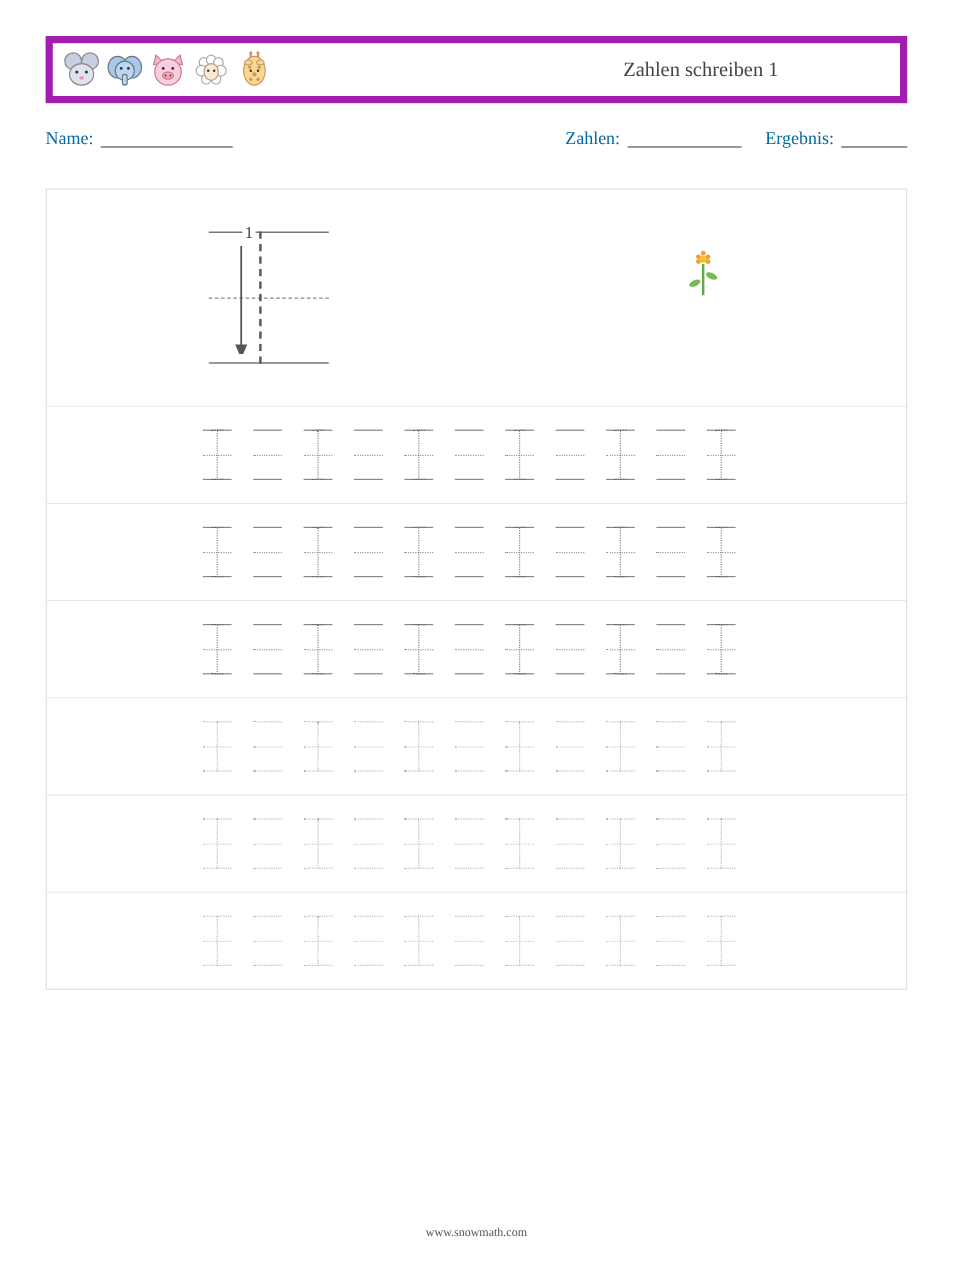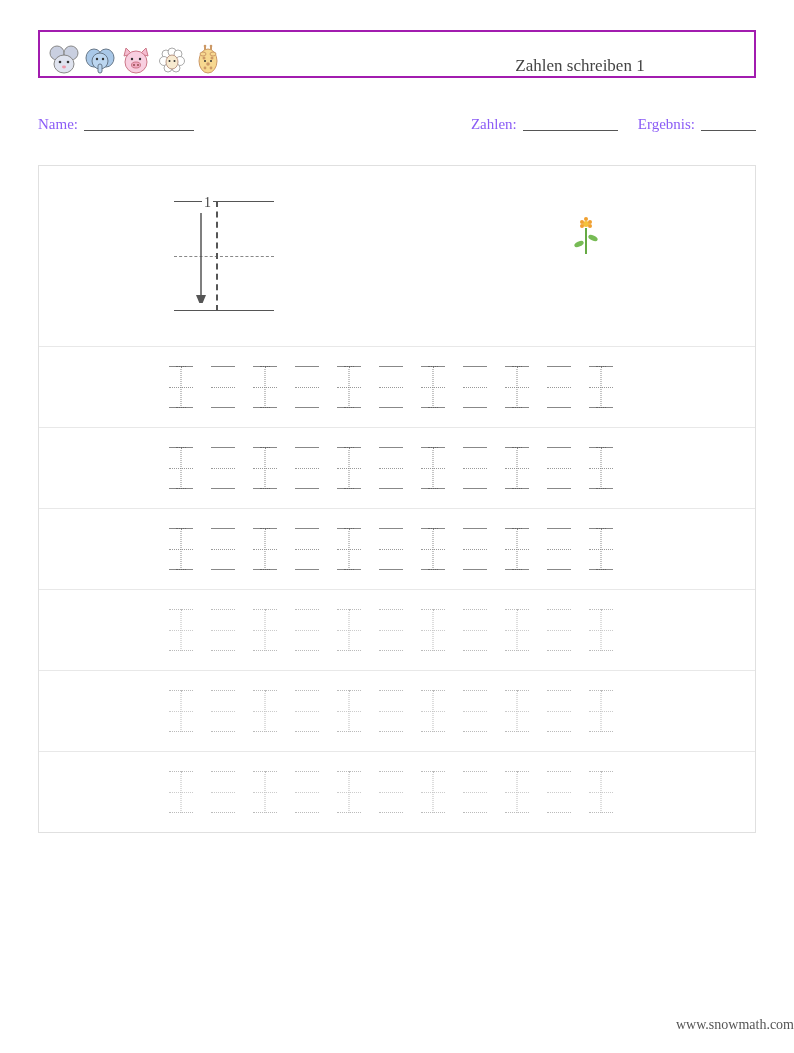--- a/index.html
+++ b/index.html
@@ -9,23 +9,23 @@
     font-family: Georgia, 'Times New Roman', serif;
     color: #333;
     width: 794px;
     height: 1053px;
     position: relative;
   }
   .page {
     padding: 30px 38px 0 38px;
   }
   .header-bar {
-    border: 2px solid #a21caf;
+    border: 6px solid #a21caf;
     display: flex;
-    align-items: flex-end;
+    align-items: center;
     height: 44px;
     padding: 0 8px;
     position: relative;
   }
   .animals {
     display: flex;
     gap: 4px;
     align-items: center;
   }
   .animal-icon {
@@ -36,23 +36,23 @@
     position: absolute;
     left: 400px;
     right: 0;
     text-align: center;
     width: 280px;
     font-size: 17px;
     color: #444;
   }
   .meta-row {
     display: flex;
-    margin-top: 38px;
+    margin-top: 22px;
     font-size: 15px;
-    color: #8b5cf6;
+    color: #0369a1;
   }
   .blank {
     display: inline-block;
     border-bottom: 1px solid #555;
     height: 14px;
     vertical-align: bottom;
   }
   .blank-name { width: 110px; margin-left: 6px; }
   .blank-date { width: 95px; margin-left: 6px; }
   .blank-result { width: 55px; margin-left: 6px; }
@@ -153,22 +153,22 @@
     width: 10px;
     transform: translateX(-50%);
     border-top: 1.5px dotted #666;
   }
   .cell .serif-t { top: 0; }
   .cell .serif-b { bottom: 0; }
   .footer {
     position: absolute;
     bottom: 20px;
     left: 0; right: 0;
-    text-align: right;
-    font-size: 14px;
+    text-align: center;
+    font-size: 10px;
     color: #555;
     font-family: Georgia, serif;
   }
 </style>
 </head>
 <body>
 
 <div class="page">
   <div class="header-bar">
     <div class="animals">

